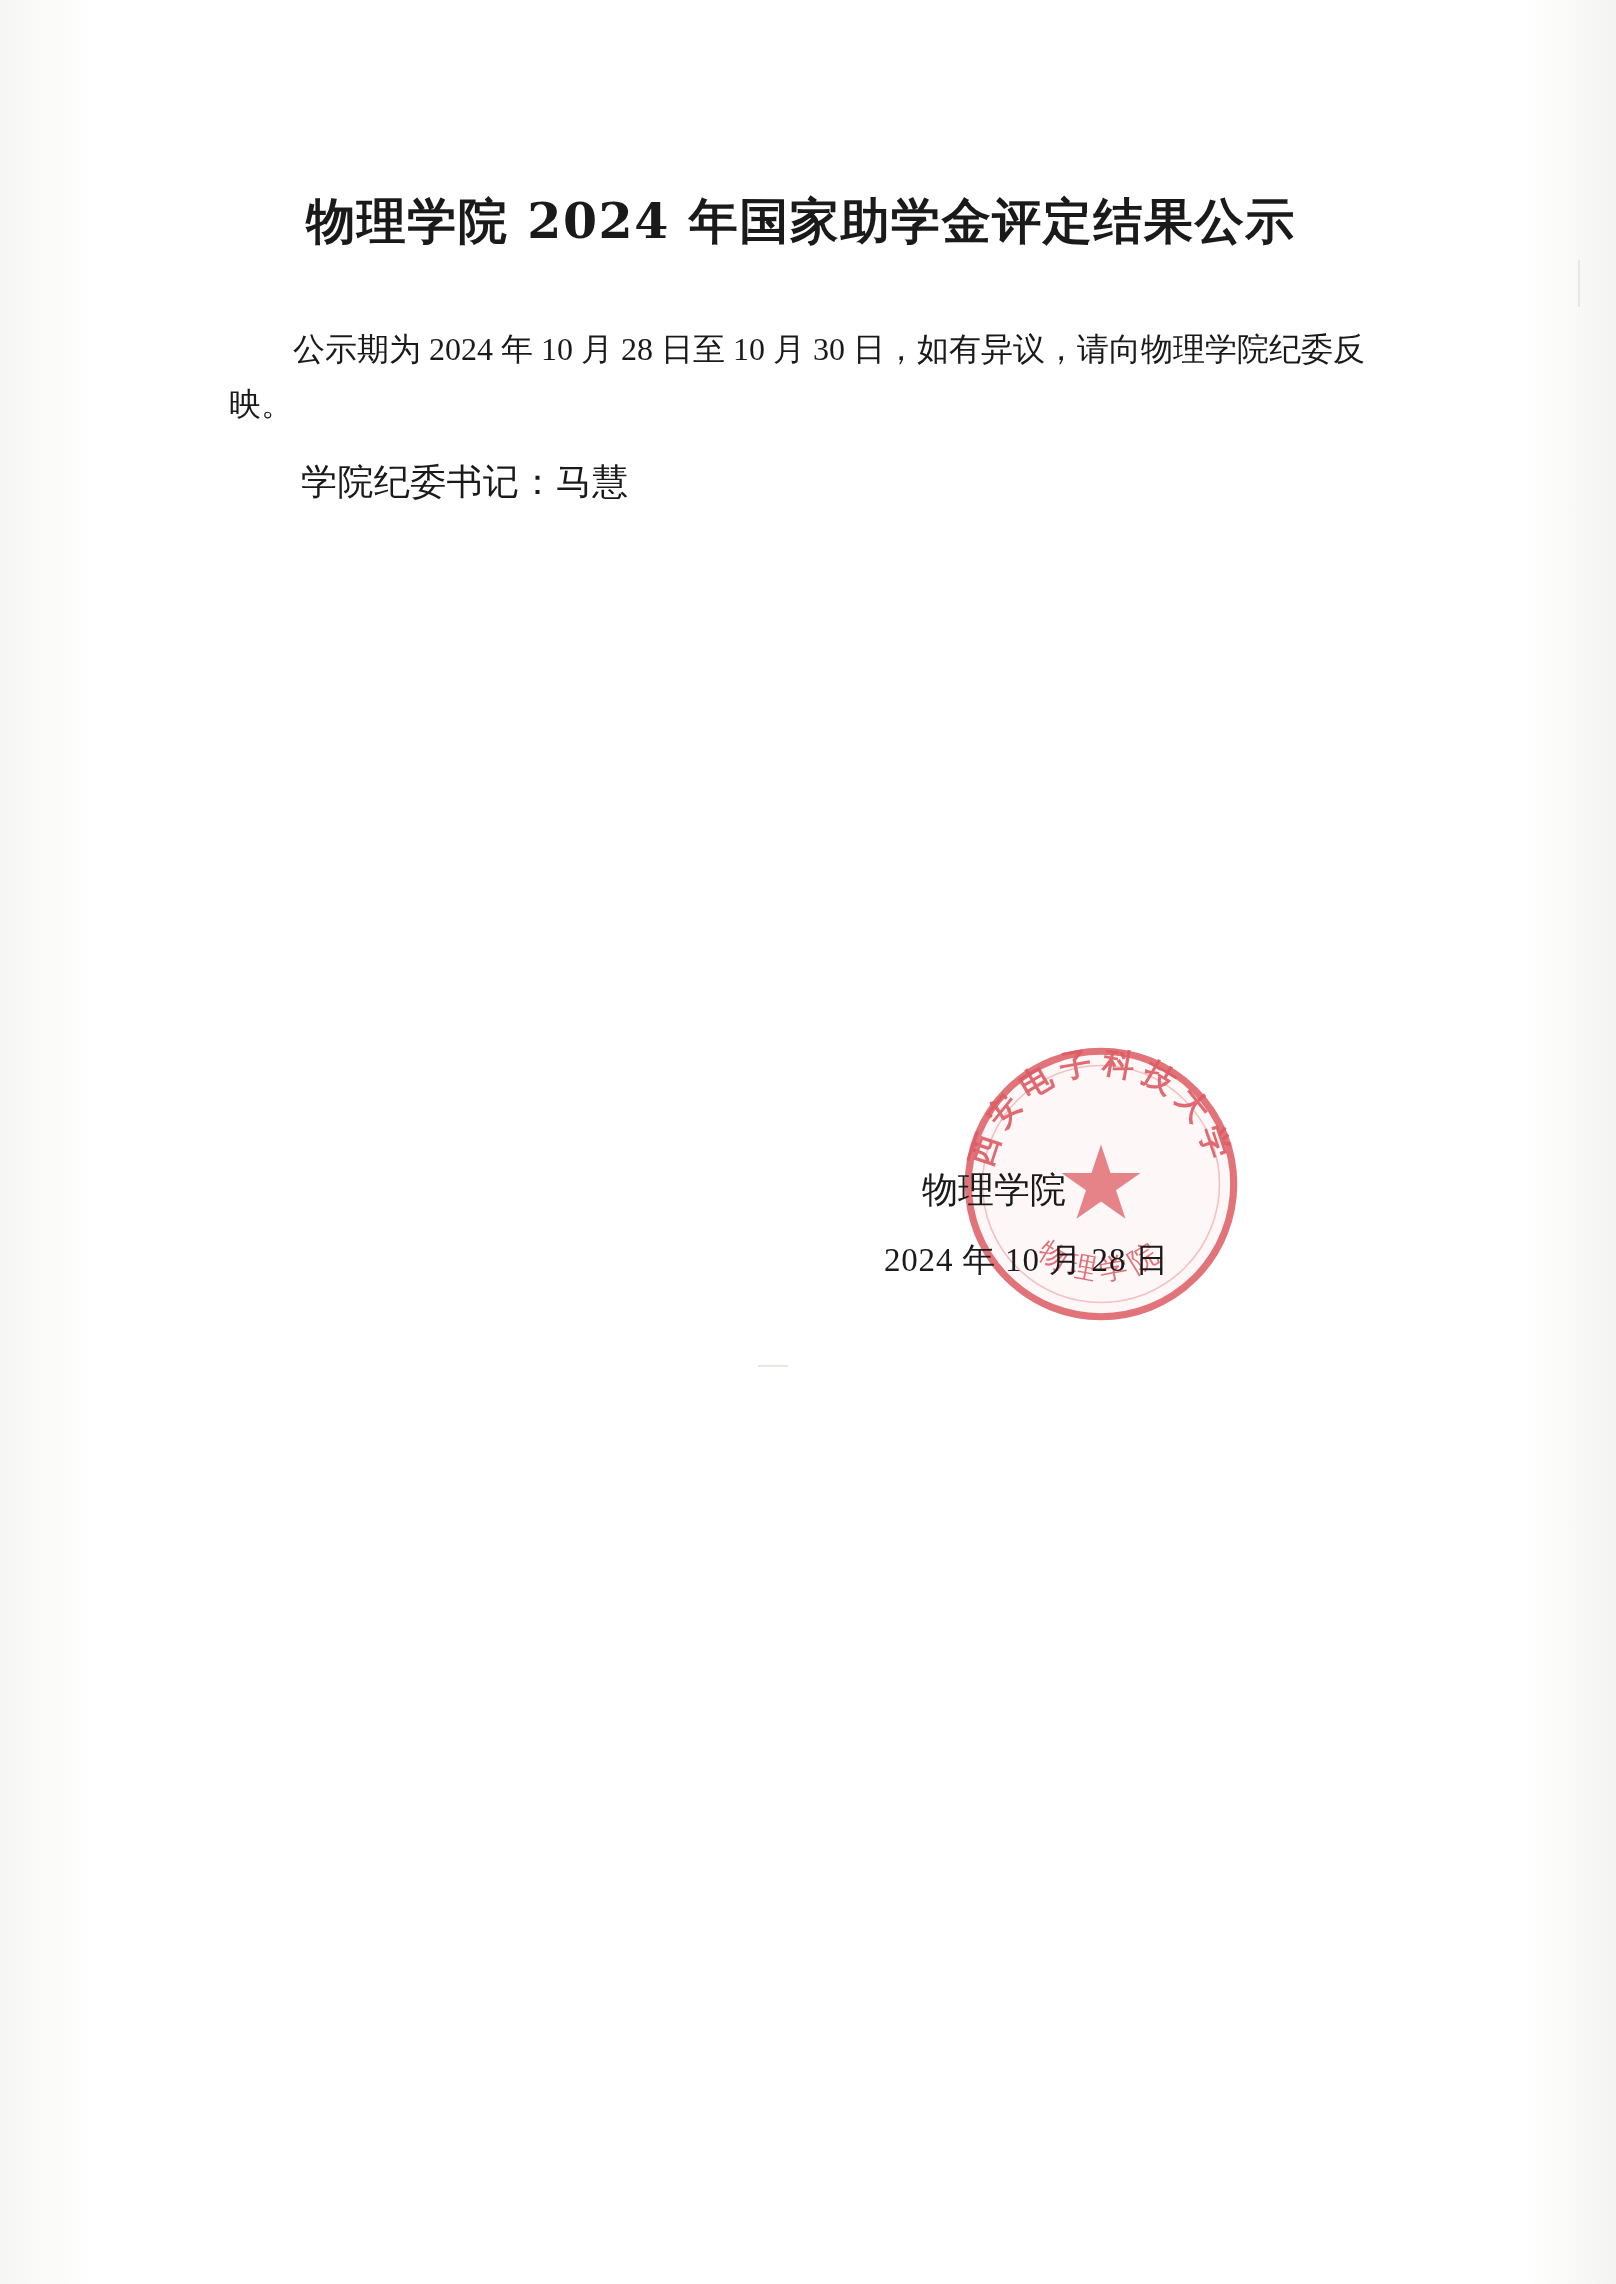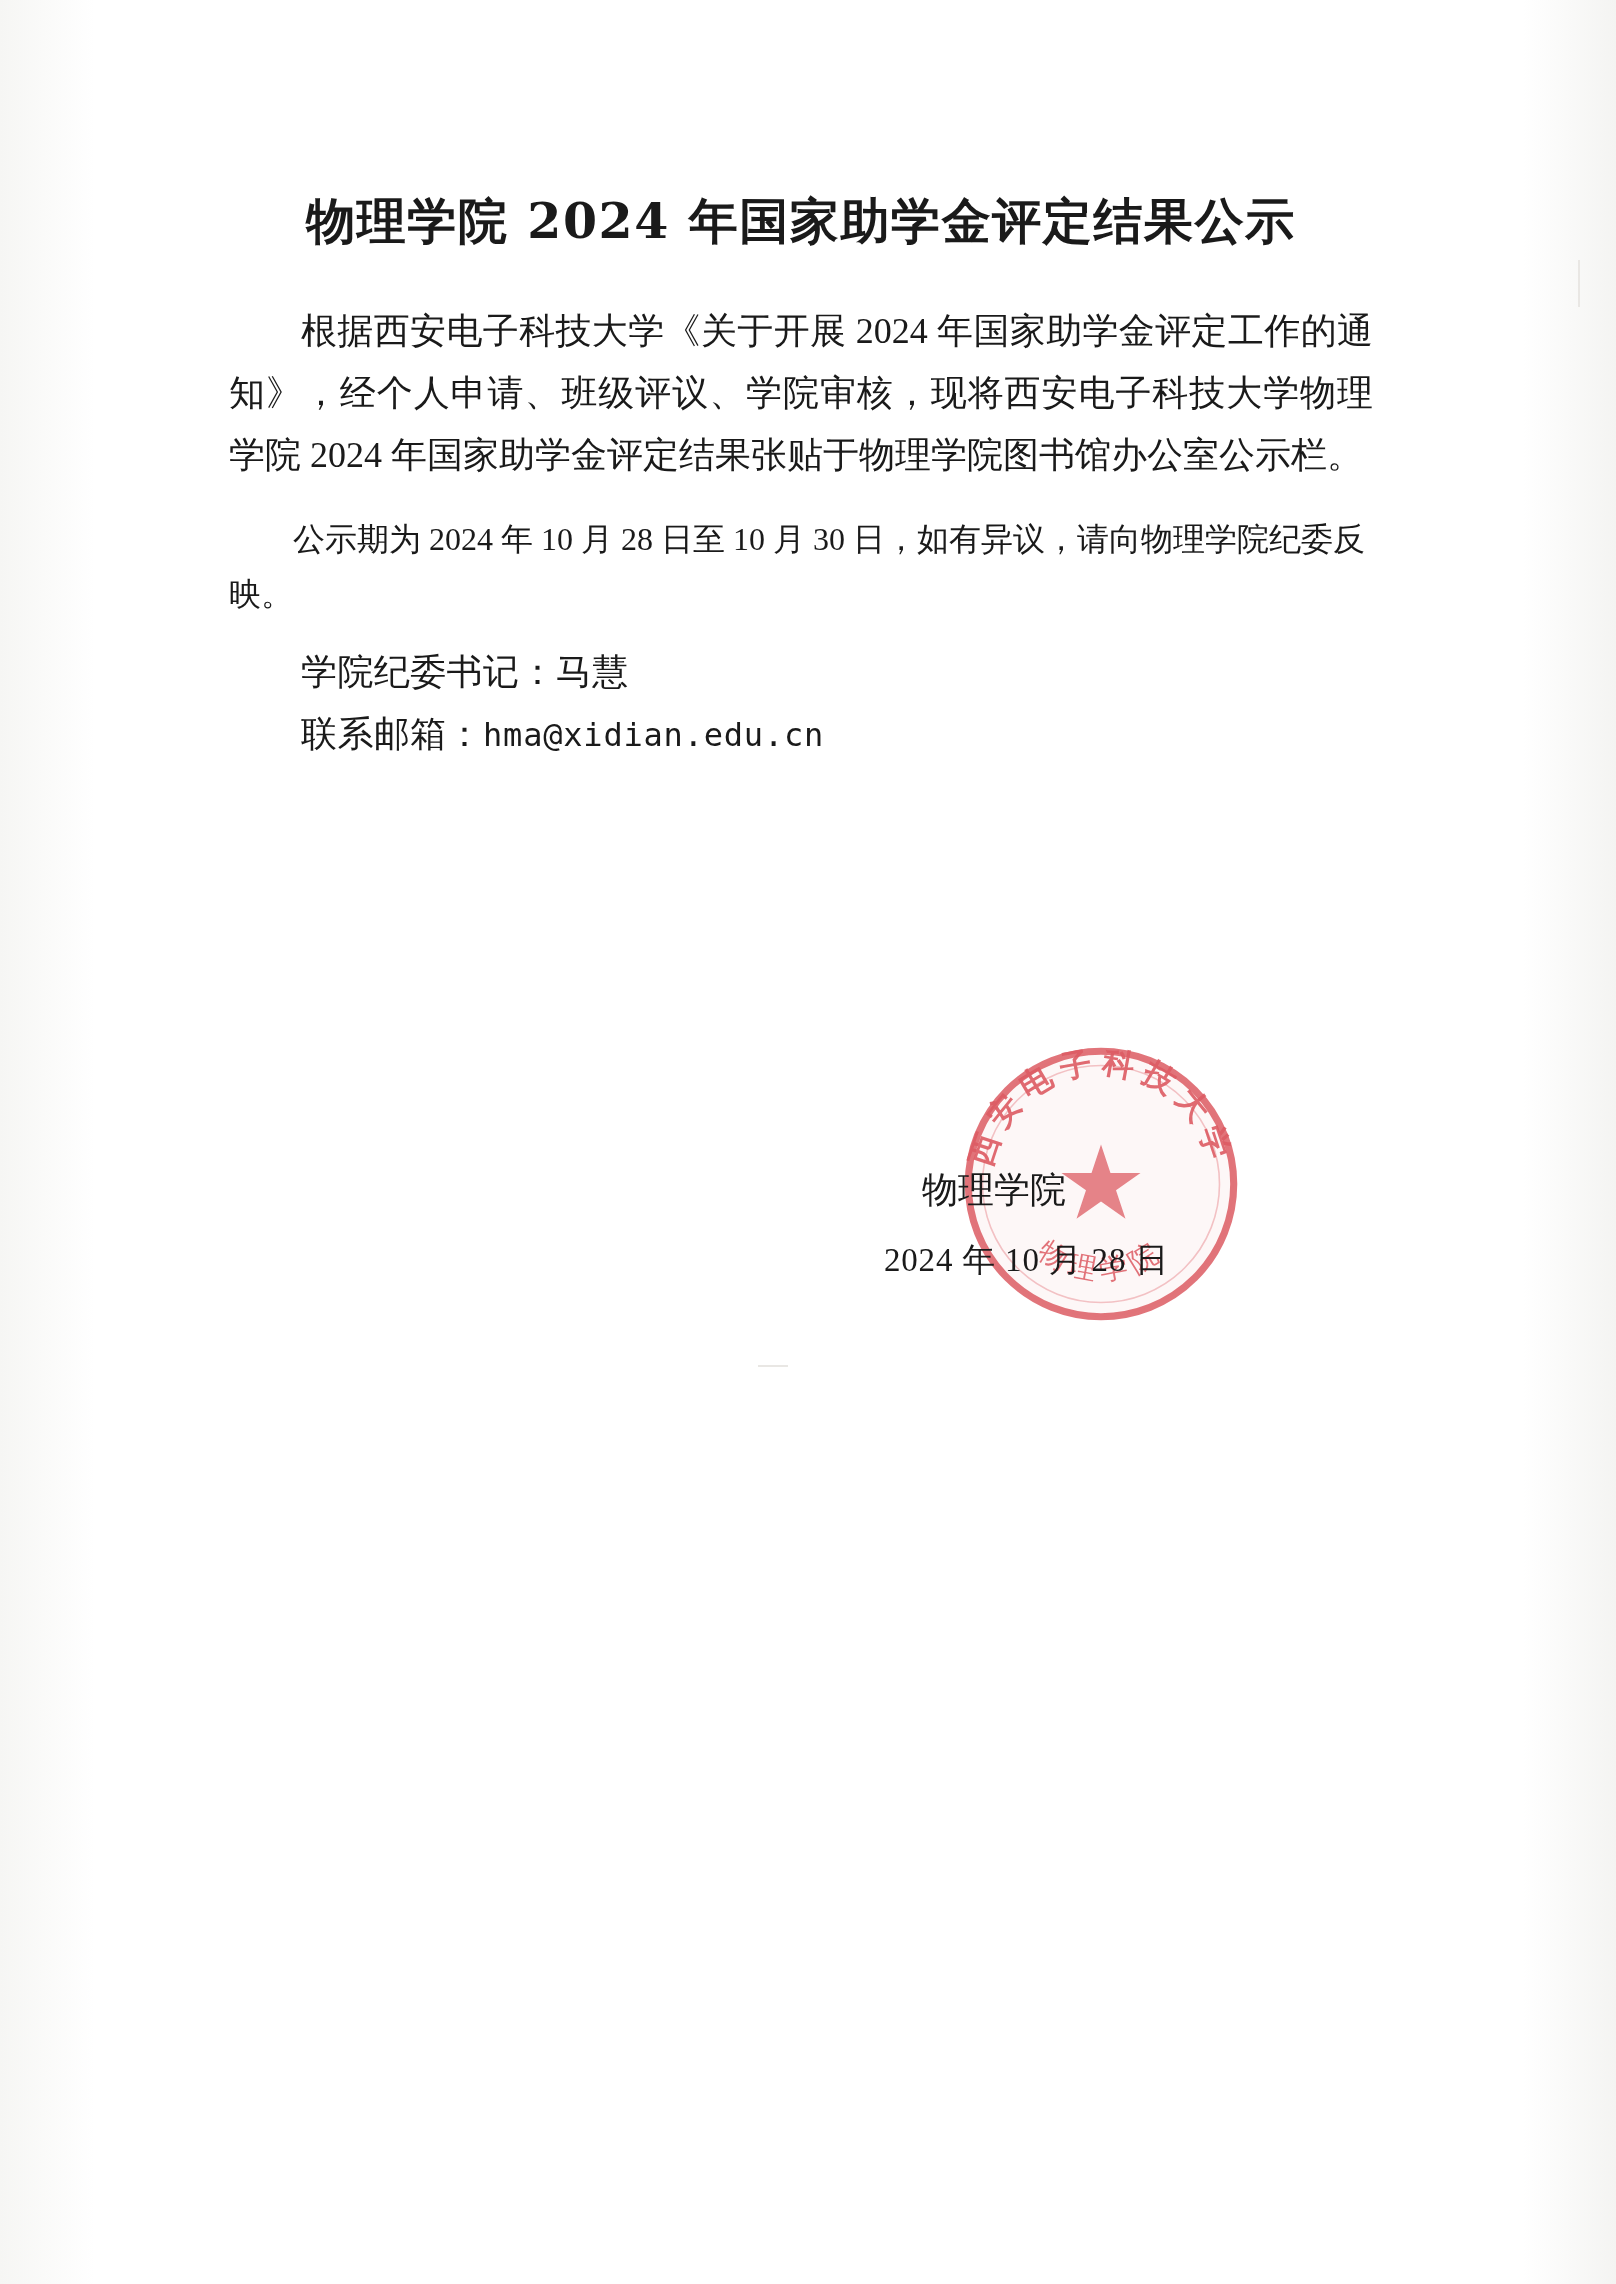--- a/index.html
+++ b/index.html
@@ -128,36 +128,32 @@
 <div class="page">
   <div class="paper-tint"></div>
 
   <div class="artifact" style="left:758px; top:1365px; width:30px; height:2.4px;"></div>
   <div class="artifact" style="left:1578px; top:260px; width:2.4px; height:47px;"></div>
 
   <div class="content">
 
     <h1 class="doc-title">物理学院 2024 年国家助学金评定结果公示</h1>
 
-    <p class="para">根据西安电子科技大学《关于开展 2024 年国家助学金评定工作的通知》，经个人申请、班级评议、学院审核，现将西安电子科技大学物理学院 2024 年国家助学金评定结果张贴于物理学院图书馆办公室公示栏。</p>
 
     <div class="spacer-sm"></div>
 
     <p class="para-tight">公示期为 2024 年 10 月 28 日至 10 月 30 日，如有异议，请向物理学院纪委反映。</p>
 
     <div class="spacer-sm"></div>
 
     <p class="contact-line">
       <span>学院纪委书记：</span><span>马慧</span>
     </p>
 
 
-    <p class="contact-line">
-      <span>联系邮箱：</span><span class="mono">hma@xidian.edu.cn</span>
-    </p>
   </div>
 
   <div class="seal">
     <svg width="316" height="316" viewBox="0 0 400 400" xmlns="http://www.w3.org/2000/svg">
       <defs>
         <path id="sealArcTop" d="M 60,200 A 140,140 0 0 1 340,200" fill="none"></path>
         <path id="sealArcBottom" d="M 80,200 A 120,120 0 0 0 320,200" fill="none"></path>
       </defs>
       <circle cx="200" cy="200" r="168" fill="none" stroke="#d4323c" stroke-width="9" opacity="0.85"></circle>
       <circle cx="200" cy="200" r="150" fill="none" stroke="#d4323c" stroke-width="2" opacity="0.35"></circle>

